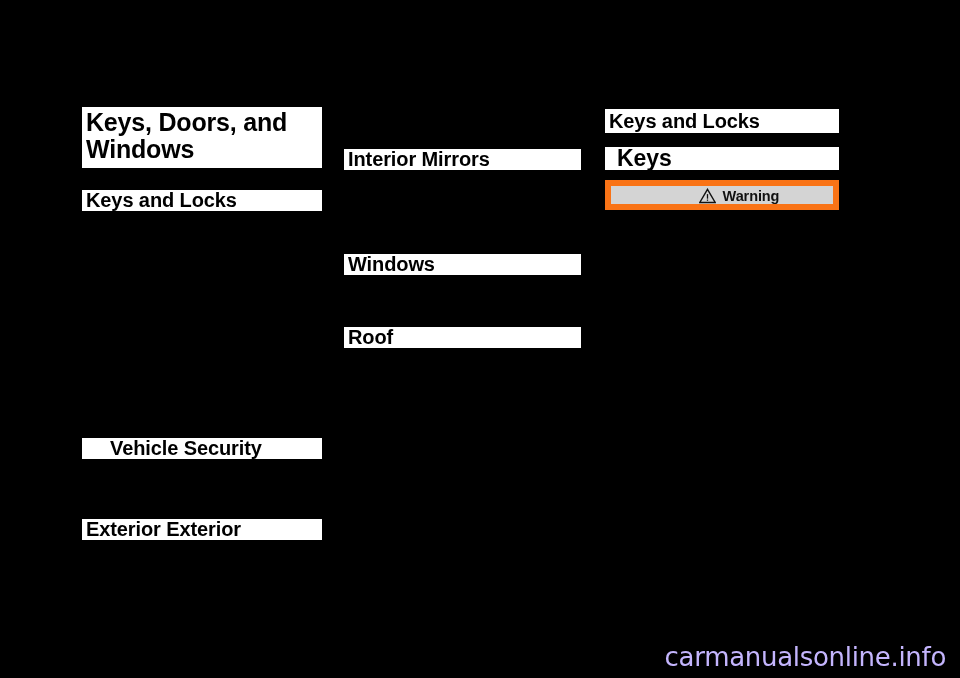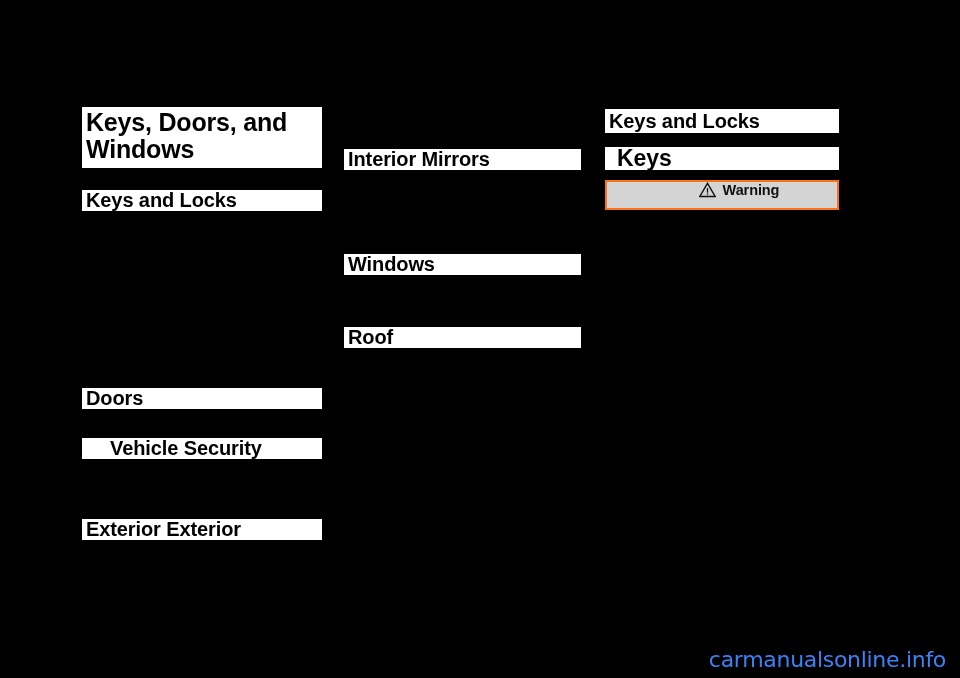--- a/index.html
+++ b/index.html
@@ -85,24 +85,24 @@
     font-size: 23px;
     font-weight: bold;
     letter-spacing: -0.1px;
     padding-left: 12px;
   }
 
   
   .warning-box {
     position: absolute;
     background: #d4d4d4;
-    border: 2px solid #f97316;
+    border: 6px solid #f97316;
     box-sizing: border-box;
     display: flex;
-    align-items: flex-start;
+    align-items: flex-end;
     justify-content: center;
     gap: 7px;
     padding-left: 34px;
   }
   .warning-icon {
     display: inline-block;
     width: 17px;
     height: 16px;
     line-height: 0;
   }
@@ -111,44 +111,41 @@
     font-weight: bold;
     color: #111111;
     letter-spacing: -0.1px;
   }
 
   
   #watermark {
     position: absolute;
     right: 14px;
     bottom: 6px;
-    font-size: 22px;
-    color: #3b82f6;
+    font-size: 26px;
+    color: #c4b5fd;
     letter-spacing: -0.3px;
     font-family: "DejaVu Sans", sans-serif;
   }
 </style>
 </head>
 <body>
 
 <div id="page">
 
   <div class="column" id="col-left">
 
     <div class="bar chapter-title" style="top:107px; height:61px;">
       <span class="bar-label">Keys, Doors, and Windows</span>
     </div>
 
     <div class="bar head-section" style="left:0; top:190px; width:240px; height:21px;">
       <span class="bar-label">Keys and Locks</span>
     </div>
 
-    <div class="bar head-section" style="left:0; top:388px; width:240px; height:21px;">
-      <span class="bar-label">Doors</span>
-    </div>
 
     <div class="bar head-section" style="left:0; top:438px; width:240px; height:21px;padding-left:24px;">
       <span class="bar-label">Vehicle Security</span>
     </div>
 
     <div class="bar head-section" style="left:0; top:519px; width:240px; height:21px;">
       <span class="bar-label">Exterior Exterior</span>
     </div>
 
   </div>

